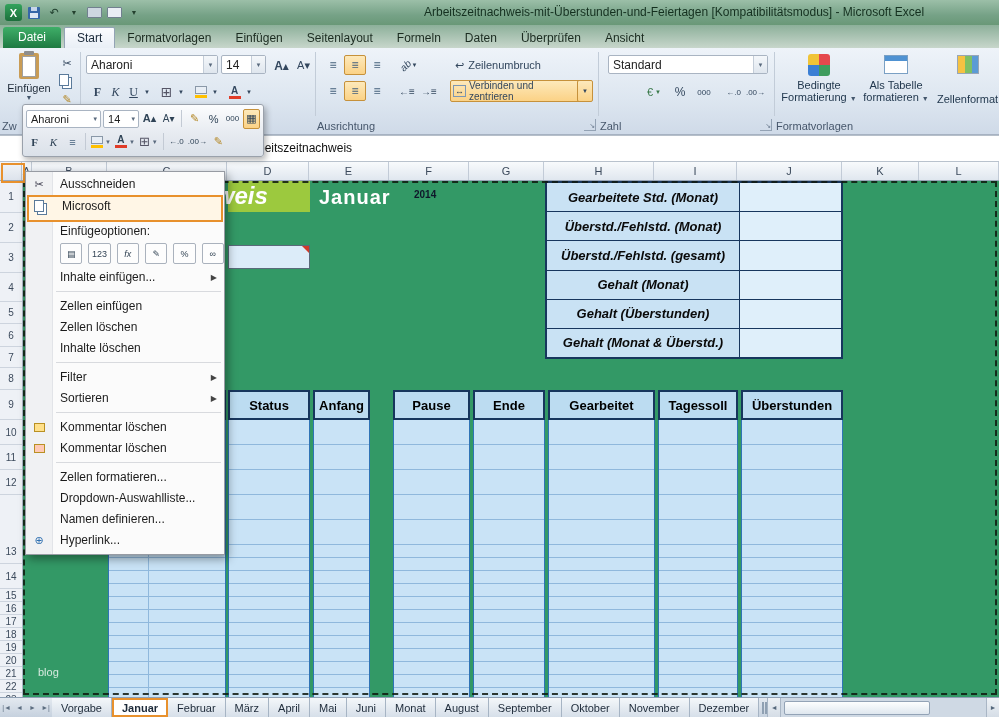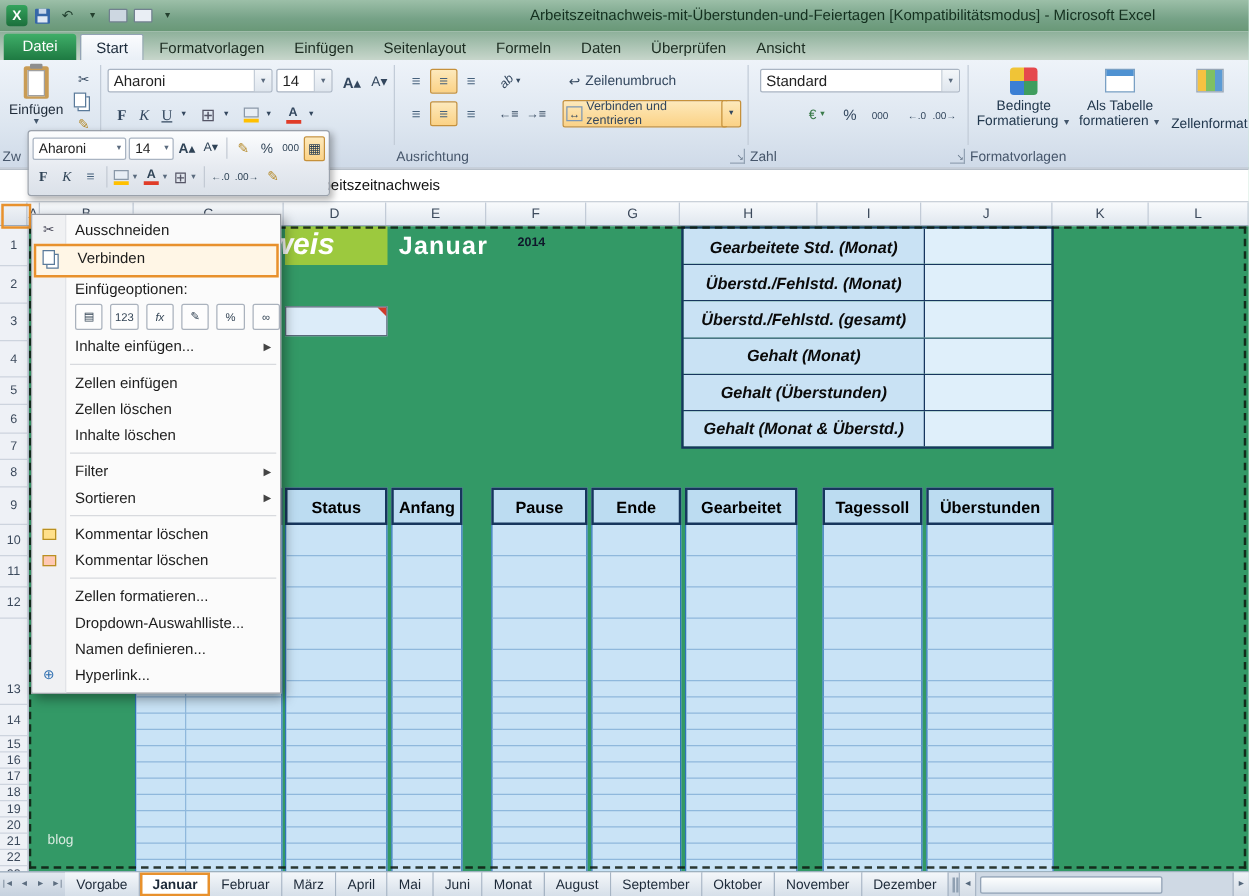--- a/index.html
+++ b/index.html
@@ -445,21 +445,21 @@
           <div class="drow" style="height: 13px;"></div>
           <div class="drow" style="height: 13px;"></div>
           <div class="drow" style="height: 13px;"></div>
           <div class="drow" style="height: 13px;"></div>
           <div class="drow" style="height: 13px;"></div>
           <div class="drow" style="height: 13px;"></div>
           <div class="drow" style="height: 13px;"></div>
           <div class="drow" style="height: 13px;"></div>
         </div>
       </div>
-      <div class="block" style="left: 525px; width: 90px;">
+      <div class="block" style="left: 525px; width: 107px;">
         <div class="th">Gearbeitet</div>
         <div class="body">
           <div class="drow" style="height: 25px;"></div>
           <div class="drow" style="height: 25px;"></div>
           <div class="drow" style="height: 25px;"></div>
           <div class="drow" style="height: 25px;"></div>
           <div class="drow" style="height: 25px;"></div>
           <div class="drow" style="height: 13px;"></div>
           <div class="drow" style="height: 13px;"></div>
           <div class="drow" style="height: 13px;"></div>
@@ -517,21 +517,21 @@
           <div class="drow" style="height: 13px;"></div>
           <div class="drow" style="height: 13px;"></div>
         </div>
       </div>
     </div>
 
   <div id="ctxmenu">
       <div class="mi"><span class="ic">✂</span><span>Ausschneiden</span></div>
       <div class="mi hl"><span class="ic">
           <span class="copy-sh"></span>
-        </span><span>Verbinden</span></div>
+        </span><span>Microsoft</span></div>
       <div class="mcap">Einfügeoptionen:</div>
       <div class="pasteopts">
         <div class="popt">▤</div>
         <div class="popt">123</div>
         <div class="popt" style="font-style: italic;">fx</div>
         <div class="popt">✎</div>
         <div class="popt">%</div>
         <div class="popt">∞</div>
       </div>
       <div class="mi"><span class="ic"></span><span>Inhalte einfügen...</span><span class="sub">▶</span></div>

